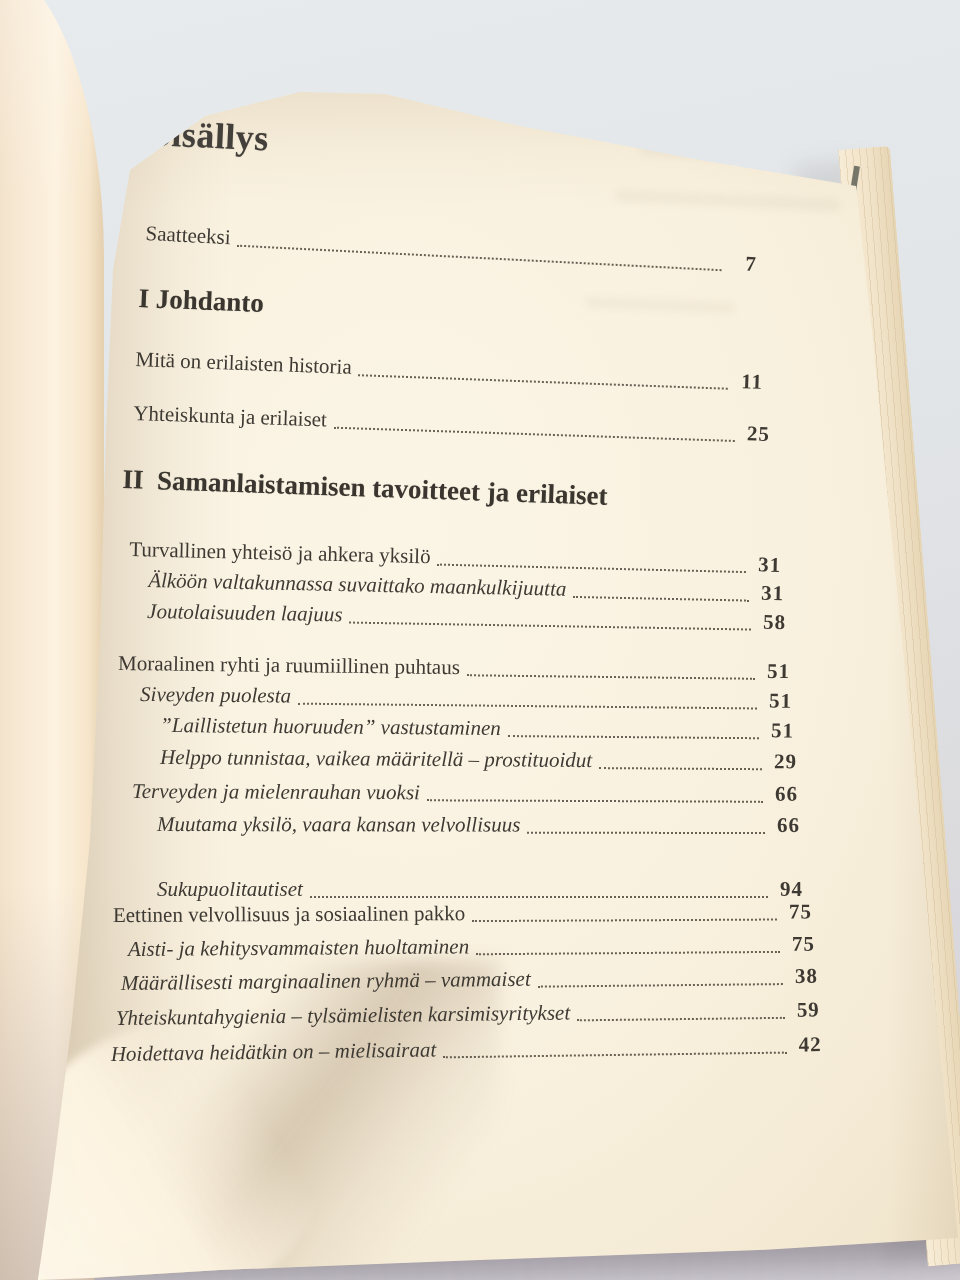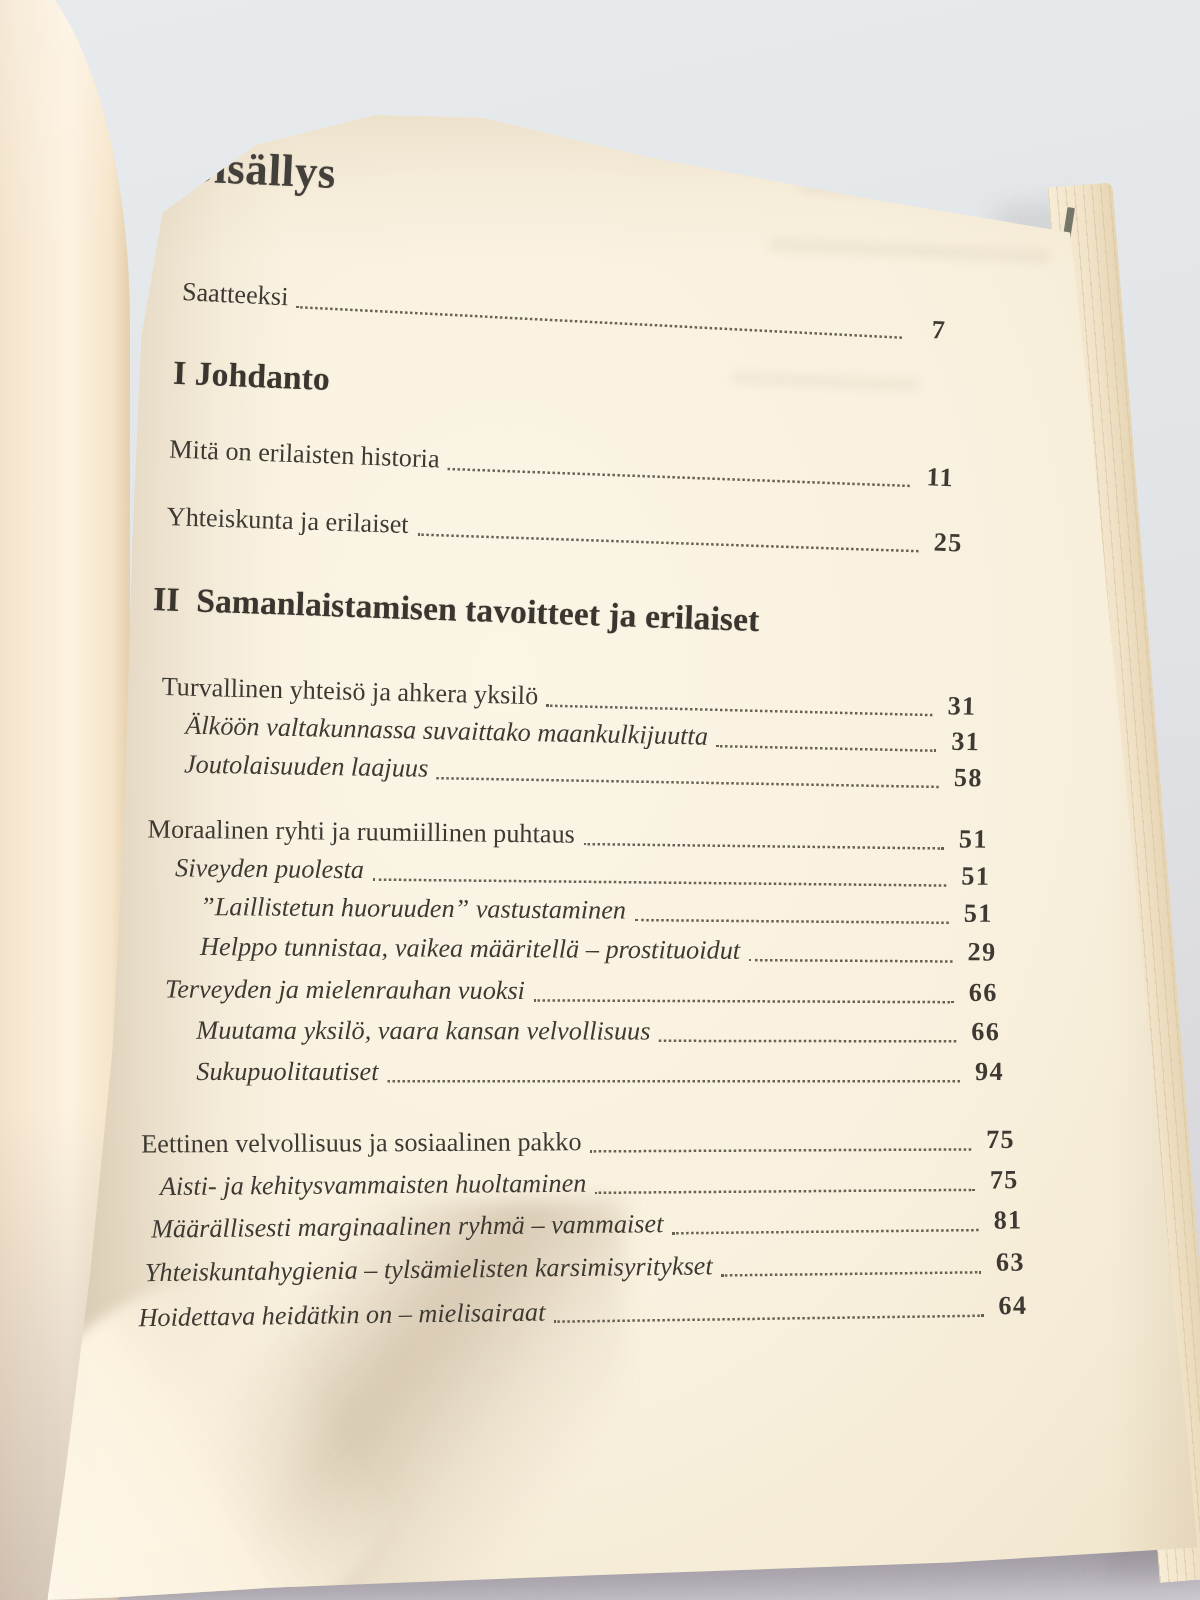--- a/index.html
+++ b/index.html
@@ -202,51 +202,51 @@
         <span class="dots"></span>
         <span class="page-num">66</span>
       </div>
 
       <div class="row it" style="left:157px;top:811px;width:643px;--rot:0.1deg">
         <span class="label">Muutama yksilö, vaara kansan velvollisuus</span>
         <span class="dots"></span>
         <span class="page-num">66</span>
       </div>
 
-      <div class="row it" style="left:157px;top:844px;width:646px;--rot:0deg">
+      <div class="row it" style="left:157px;top:876px;width:646px;--rot:0deg">
         <span class="label">Sukupuolitautiset</span>
         <span class="dots"></span>
         <span class="page-num">94</span>
       </div>
 
       <div class="row" style="left:113px;top:902px;width:699px;--rot:-0.3deg">
         <span class="label">Eettinen velvollisuus ja sosiaalinen pakko</span>
         <span class="dots"></span>
         <span class="page-num">75</span>
       </div>
 
       <div class="row it" style="left:128px;top:936px;width:687px;--rot:-0.45deg">
         <span class="label">Aisti- ja kehitysvammaisten huoltaminen</span>
         <span class="dots"></span>
         <span class="page-num">75</span>
       </div>
 
       <div class="row it" style="left:121px;top:970px;width:697px;--rot:-0.6deg">
         <span class="label">Määrällisesti marginaalinen ryhmä – vammaiset</span>
         <span class="dots"></span>
-        <span class="page-num">81</span>
+        <span class="page-num">38</span>
       </div>
 
       <div class="row it" style="left:116px;top:1005px;width:704px;--rot:-0.7deg">
         <span class="label">Yhteiskuntahygienia – tylsämielisten karsimisyritykset</span>
         <span class="dots"></span>
-        <span class="page-num">63</span>
+        <span class="page-num">59</span>
       </div>
 
       <div class="row it" style="left:111px;top:1041px;width:711px;--rot:-0.8deg">
         <span class="label">Hoidettava heidätkin on – mielisairaat</span>
         <span class="dots"></span>
-        <span class="page-num">64</span>
+        <span class="page-num">42</span>
       </div>
 
     </div>
   </div>
 </div>
 
 </body></html>

